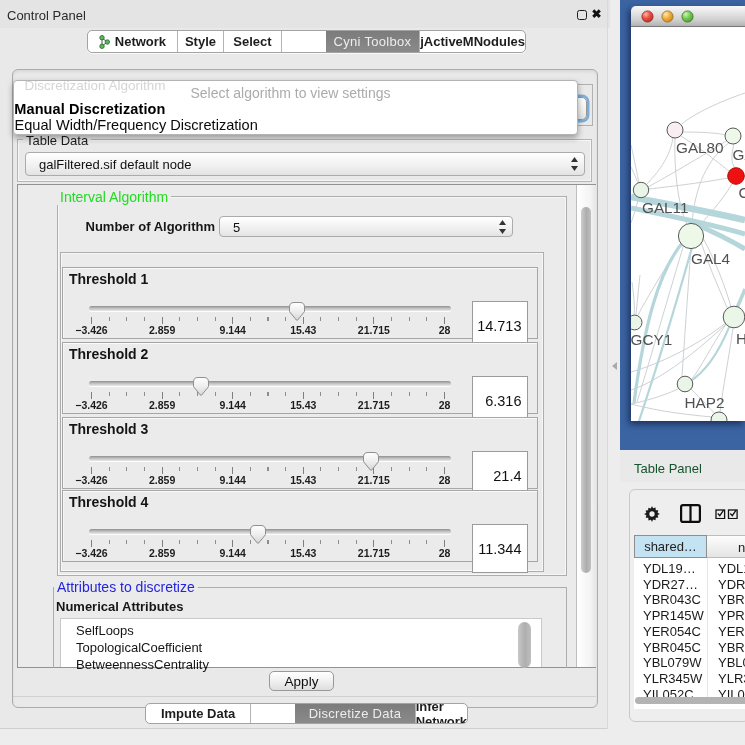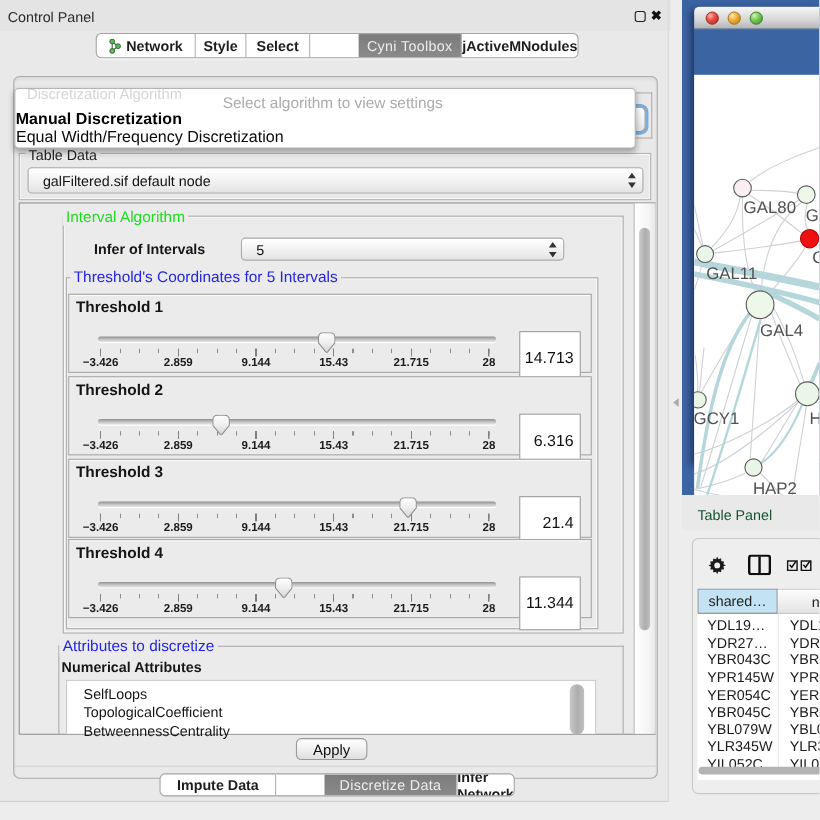--- a/index.html
+++ b/index.html
@@ -88,31 +88,30 @@
   </div>
 
   <div class="abs" style="left:17px;top:184px;width:579px;height:484px;border:1px solid #939393;background:#ebebeb;box-sizing:border-box;"></div>
 
   <div class="abs" style="left:576px;top:185px;width:19px;height:482px;background:linear-gradient(90deg,#ffffff,#f4f4f4 70%,#e6e6e6);border-left:1px solid #bdbdbd;"></div>
   <div class="abs" style="left:581px;top:207px;width:10px;height:366px;border-radius:5px;background:linear-gradient(90deg,#cccccc,#adadad 55%,#c0c0c0);"></div>
 
   <div class="etch" style="left:57px;top:196px;width:510px;height:380px;"></div>
   <div class="gtitle" style="left:57px;top:189px;color:#1fdd1f;font-size:14px;">Interval Algorithm</div>
 
-  <div class="abs" style="left:85.5px;top:219px;font-size:13px;font-weight:bold;color:#161616;">Infer of Intervals</div>
+  <div class="abs" style="left:85.5px;top:219px;font-size:13px;font-weight:bold;color:#161616;">Number of Algorithm</div>
   <div class="combo" style="left:219px;top:216px;width:294px;height:21px;">
     <span style="position:absolute;left:13px;top:3px;">5</span>
     <svg class="ar" viewBox="0 0 9 14">
         <path d="M4.5 0 L8 5 H1 Z" fill="#333"></path>
         <path d="M4.5 14 L1 9 H8 Z" fill="#333"></path>
       </svg>
   </div>
 
   <div class="etch" style="left:60px;top:252px;width:484px;height:320px;"></div>
-  <div class="gtitle" style="left:64px;top:243px;color:#2424e0;font-size:14px;">Threshold's Coordinates for 5 Intervals</div>
 
   <div class="thbox" style="top:267px;">
     <div class="thlab">Threshold 1</div>
     <div class="track"></div>
     <div class="ticks"></div>
     <div class="thumb" style="left:233.8px;"><svg width="16" height="19" viewBox="0 0 16 19">
           <path d="M0.5 5 Q0.5 0.5 5 0.5 L11 0.5 Q15.5 0.5 15.5 5 L15.5 9.6 L8.8 17.9 Q8 18.8 7.2 17.9 L0.5 9.6 Z" fill="url(#thg)" stroke="#8f8f8f" stroke-width="1"></path>
         </svg></div>
     <div class="tlabels">
       <span style="left:28.5px;">−3.426</span>
@@ -196,21 +195,21 @@
     <div class="seg" style="flex:1;">Infer Network</div>
   </div>
 </div>
 
 <div class="abs" style="left:607px;top:0;width:1px;height:729px;background:#d9d9d9;"></div>
 
 <div class="abs" style="left:612px;top:362px;width:0;height:0;border-top:4px solid transparent;border-bottom:4px solid transparent;border-right:5px solid #aaa;"></div>
 
 <div class="abs" style="left:12.5px;top:80px;width:565px;height:55px;background:#fff;border:1px solid #b4b4b4;border-radius:4px;box-shadow:0 3px 6px rgba(0,0,0,.35);box-sizing:border-box;overflow:hidden;">
   <div style="position:absolute;left:11px;top:-3.5px;font-size:13.5px;color:#d5d5d5;">Discretization Algorithm</div>
-  <div style="position:absolute;left:189px;top:3.6px;font-size:14px;color:#ababab;">Select algorithm to view settings</div>
+  <div style="position:absolute;left:177px;top:3.6px;font-size:14px;color:#ababab;">Select algorithm to view settings</div>
   <div style="position:absolute;left:0.8px;top:20.4px;font-size:14.5px;font-weight:bold;letter-spacing:.1px;color:#000;">Manual Discretization</div>
   <div style="position:absolute;left:1px;top:35.6px;font-size:14.6px;color:#0a0a0a;">Equal Width/Frequency Discretization</div>
 </div>
 
 <div class="abs" style="left:620px;top:0;width:125px;height:450px;background:#3b64a3;">
   <div class="abs" style="left:11px;top:6px;width:114px;height:415px;box-shadow:-2px 3px 7px rgba(0,0,25,.55);">
 
     <div class="abs" style="left:0;top:0;width:114px;height:21px;background:linear-gradient(#f8f8f8,#d3d3d3 65%,#b3b3b3);border-bottom:1px solid #777;border-radius:5px 0 0 0;box-sizing:border-box;"></div>
     <svg class="abs" style="left:10px;top:4px;" width="84" height="14" viewBox="0 0 84 14">
       <defs>
@@ -228,21 +227,21 @@
             <stop offset="0%" stop-color="#d4f2bd"></stop>
             <stop offset="50%" stop-color="#76ca52"></stop>
             <stop offset="100%" stop-color="#4f9e38"></stop>
           </radialGradient>
       </defs>
       <circle cx="6.5" cy="6.5" r="5.6" fill="url(#rg)" stroke="#8e2c23" stroke-width=".8"></circle>
       <circle cx="26.5" cy="6.5" r="5.6" fill="url(#yg)" stroke="#97701c" stroke-width=".8"></circle>
       <circle cx="46.5" cy="6.5" r="5.6" fill="url(#gg)" stroke="#3c752a" stroke-width=".8"></circle>
     </svg>
 
-    <div class="abs" style="left:0;top:21px;width:114px;height:394px;background:#fff;overflow:hidden;margin-top:41px;">
+    <div class="abs" style="left:0;top:21px;width:114px;height:394px;background:#fff;overflow:hidden;">
       <svg width="114" height="394" viewBox="0 0 114 394">
         <g fill="none" stroke="#cdd1d4" stroke-width="1">
           <path d="M114 66 C 90 74, 62 87, 51 97"></path>
           <path d="M52 105 C 70 105, 88 106, 94 108"></path>
           <path d="M44 111 C 43 140, 46 175, 56 198"></path>
           <path d="M42 111 C 38 135, 22 150, 16 157"></path>
           <path d="M103 117 C 100 128, 100 136, 104 141"></path>
           <path d="M95 114 C 70 130, 35 150, 17 160"></path>
           <path d="M97 151 C 70 156, 35 160, 18 162"></path>
           <path d="M101 157 C 90 175, 76 190, 69 198"></path>

